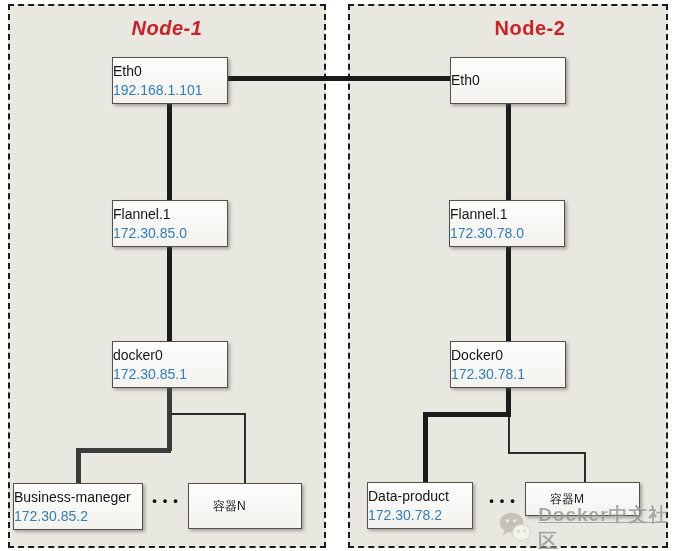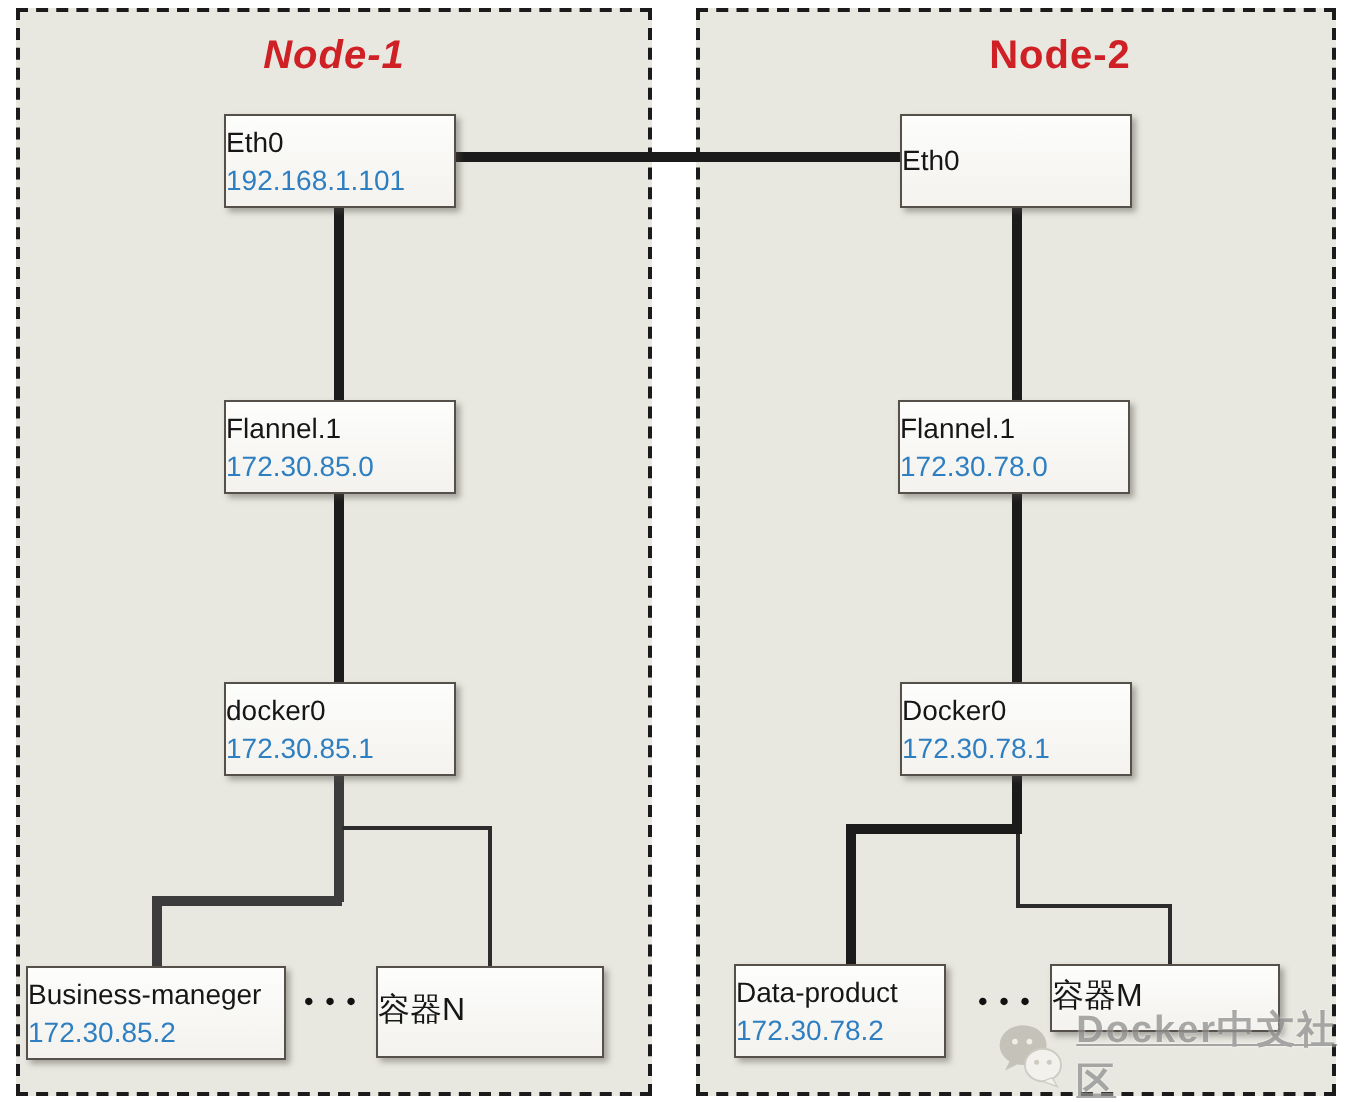--- a/index.html
+++ b/index.html
@@ -24,21 +24,21 @@
   .nbox{
     position:absolute;box-sizing:border-box;
     background:linear-gradient(180deg,#fdfdfc 0%,#f6f5f1 70%,#edecе6 100%);
     background:linear-gradient(180deg,#fdfdfc 0%,#f3f2ee 100%);
     border:1px solid #55514a;
     box-shadow:2px 2px 3px rgba(80,78,70,0.45);
     display:flex;flex-direction:column;align-items:flex-start;justify-content:center;
     text-align:center;line-height:1.35;
   }
   .nbox-label{color:#161616;font-size:14px;}
-  .nbox-label-cn{color:#161616;font-size:16px;}
+  .nbox-label-cn{color:#161616;font-size:12px;margin-left:24px;}
   .nbox-ip{color:var(--ip-blue,#2e7fc1);font-size:14px;}
   .link{position:absolute;background:var(--line-black,#1b1b1b);}
   .link-soft{position:absolute;background:#3c3c3c;}
   .thin{position:absolute;background:#2c2c2c;}
   .dots{
     position:absolute;color:#111;font-size:13px;font-weight:bold;
     letter-spacing:6px;text-align:center;white-space:nowrap;
   }
   .watermark{
     position:absolute;left:498px;top:502px;display:flex;align-items:center;

